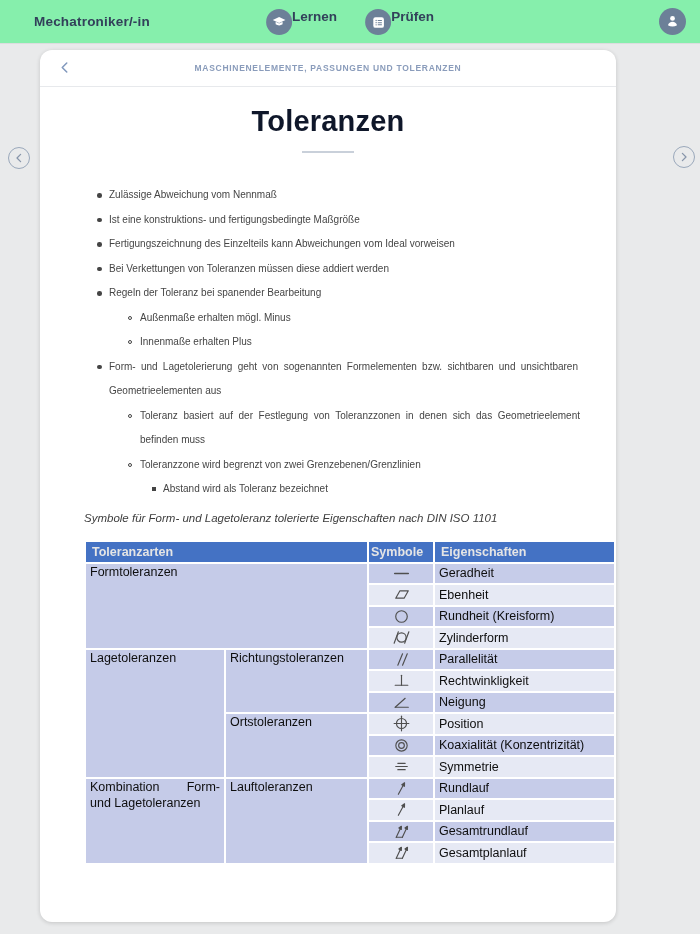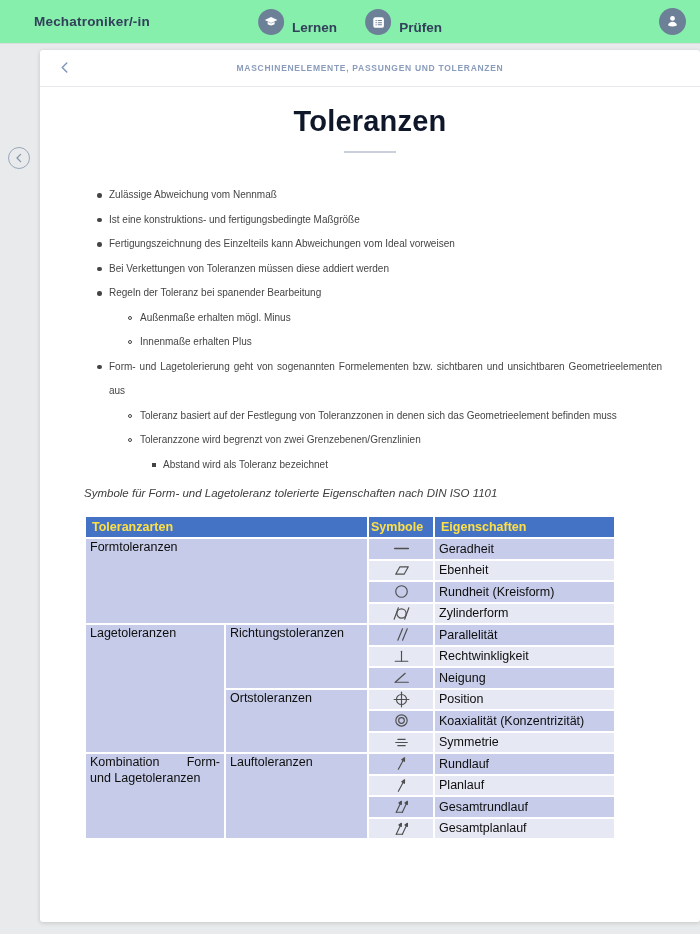--- a/index.html
+++ b/index.html
@@ -15,38 +15,38 @@
   .topbar {
     position:absolute; top:0; left:0; width:700px; height:44px;
     background:#86efac; border-bottom:1px solid #dcdddf;
   }
   .app-title {
     position:absolute; left:34px; top:14px;
     font-size:13.5px; font-weight:bold; color:#32405a; letter-spacing:.2px;
   }
   .topnav { position:absolute; left:50%; top:0; height:44px; transform:translateX(-50%);
     display:flex; align-items:center; gap:28px; }
-  .topnav-btn { display:flex; align-items:flex-end; gap:8px; background:none; border:none;
+  .topnav-btn { display:flex; align-items:flex-start; gap:0; background:none; border:none;
     font-family:inherit; font-size:13.5px; font-weight:bold; color:#32405a; cursor:pointer; }
   .badge { width:26px; height:26px; border-radius:50%; background:#6c8098;
     display:flex; align-items:center; justify-content:center; flex:0 0 auto; }
   .avatar-btn { position:absolute; right:14px; top:8px; width:27px; height:27px; border:none;
     border-radius:50%; background:#6c8098; display:flex; align-items:center; justify-content:center; cursor:pointer; }
 
   
   .side-nav { position:absolute; width:22px; height:22px; border-radius:50%;
     border:1.5px solid #9aa8bb; background:transparent; color:#8795aa;
     display:flex; align-items:center; justify-content:center; cursor:pointer; padding:0; }
   .side-nav.left  { left:8px;  top:147px; }
   .side-nav.right { right:5px; top:146px; }
 
   
   .card {
-    position:absolute; left:40px; top:50px; width:660px; height:872px;
-    background:#fff; border-radius:3px; box-shadow:0 1px 4px rgba(0,0,0,.16);
+    position:absolute; left:40px; top:50px; width:576px; height:872px;
+    background:#fff; border-radius:12px; box-shadow:0 1px 4px rgba(0,0,0,.16);
   }
   .card-header { position:relative; height:37px; border-bottom:1px solid #e7e9ec;
     display:flex; align-items:center; justify-content:center; }
   .back-btn { position:absolute; left:18px; top:9px; background:none; border:none;
     color:#8299bd; cursor:pointer; padding:2px; }
   .breadcrumb { font-size:8.5px; font-weight:bold; letter-spacing:.7px; color:#8a9cbb; }
 
   .page-title { margin-top:18px; text-align:center; font-size:29px; font-weight:bold;
     color:#0f172a; letter-spacing:.2px; }
   .title-divider { width:52px; height:2px; background:#c9d0da; margin:13px auto 0; }
@@ -62,21 +62,21 @@
   .li.l2 .mk { left:88px;  width:4px; height:4px; border-radius:50%; border:1.2px solid #444; background:#fff; }
   .li.l3 { padding-left:123px; padding-right:48px; }
   .li.l3 .mk { left:112px; width:4px; height:4px; background:#444; }
 
   .caption { margin:10px 44px 0; font-style:italic; font-size:11.5px; color:#3d3d3d; }
 
   
   table.tol { margin:16px 0 0 44px; width:530px; border-collapse:collapse; table-layout:fixed;
     font-size:12.5px; color:#0e0e0e; }
   table.tol th {
-    background:#4472c4; color:#fde047; font-weight:bold; text-align:left;
+    background:#4472c4; color:#e5e5e5; font-weight:bold; text-align:left;
     padding:0 6px; height:22px; border:2px solid #fff; font-size:12.5px;
   }
   table.tol th.sym-h { padding:0 2px; }
   table.tol tr { height:21.5px; }
   table.tol td { border:2px solid #fff; padding:0 4px; overflow:hidden; }
   td.cat { background:#c5cbe8; vertical-align:top; padding:2px 6px; line-height:16px; text-align:justify; }
   td.sym { text-align:center; padding:0; }
   td.sym svg { vertical-align:middle; }
   td.prop { padding-left:8px; white-space:nowrap; }
   td.dark { background:#c6cce9; }

